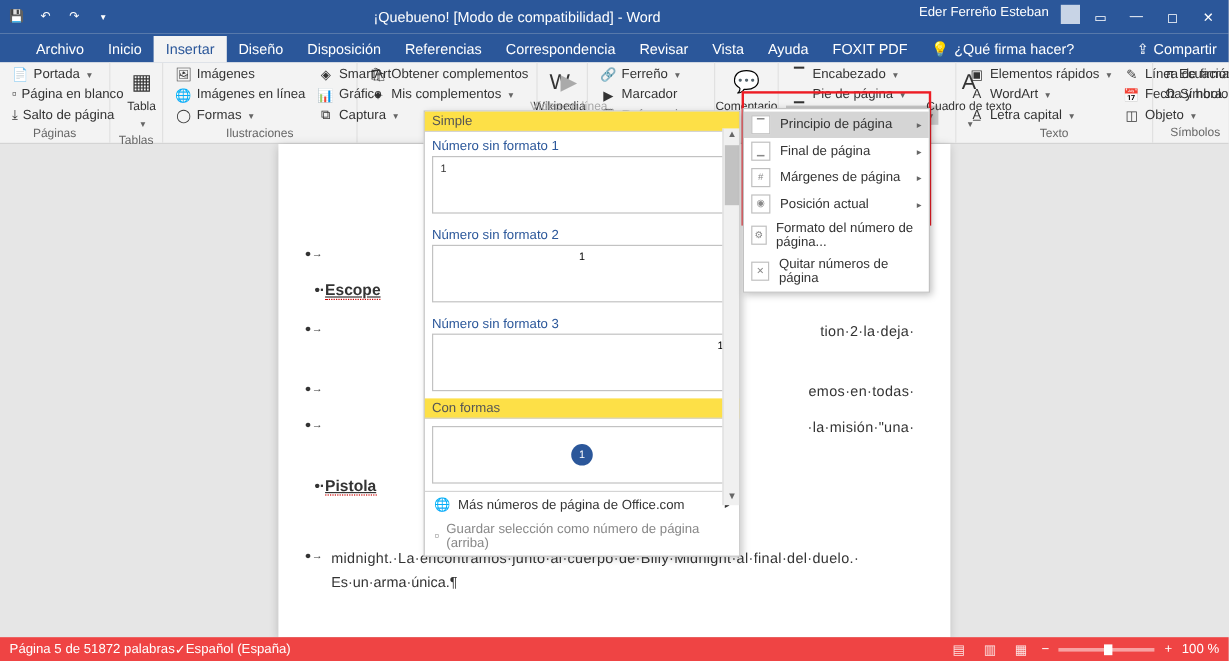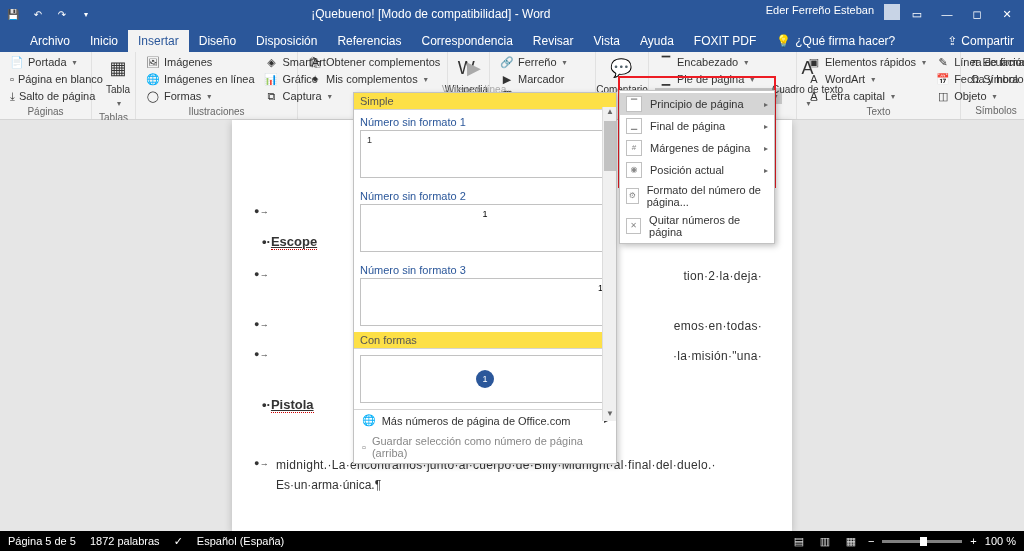--- a/index.html
+++ b/index.html
@@ -65,21 +65,21 @@
 .gallery .scroll .arr { position: absolute; width: 12px; height: 12px; left: 1px; font-size: 8px; text-align: center; color: #666; }
 
 
 .ctxmenu { position: absolute; top: 90px; left: 619px; width: 156px; background: #fff; border: 1px solid #c2c2c2; box-shadow: 2px 2px 6px rgba(0,0,0,0.25); z-index: 60; padding: 2px 0; }
 .ctxmenu .mi { display: flex; align-items: center; gap: 8px; padding: 3px 6px; font-size: 11px; color: #333; position: relative; cursor: pointer; }
 .ctxmenu .mi.hover { background: #d5d5d5; }
 .ctxmenu .mi .micon { width: 16px; height: 16px; display: inline-block; border: 1px solid #c0c0c0; background: #fff; font-size: 8px; text-align: center; line-height: 14px; color: #888; }
 .ctxmenu .mi .arr { position: absolute; right: 6px; font-size: 8px; color: #666; }
 
 
-.status { position: absolute; bottom: 0; left: 0; right: 0; height: 20px; background: #000000; color: #fff; display: flex; align-items: center; padding: 0 8px; gap: 14px; font-size: 11px; }
+.status { position: absolute; bottom: 0; left: 0; right: 0; height: 20px; background: #ef4444; color: #fff; display: flex; align-items: center; padding: 0 8px; gap: 0; font-size: 11px; }
 .status .right { margin-left: auto; display: flex; align-items: center; gap: 8px; }
 .status .vbtn { width: 18px; height: 16px; display: inline-flex; align-items: center; justify-content: center; opacity: 0.85; }
 .status .slider { width: 80px; height: 3px; background: rgba(255,255,255,0.5); position: relative; }
 .status .slider .knob { position: absolute; top: -3px; left: 38px; width: 7px; height: 9px; background: #fff; }
 </style>
 </head>
 <body>
 
 <div class="titlebar">
   <div class="qat">

